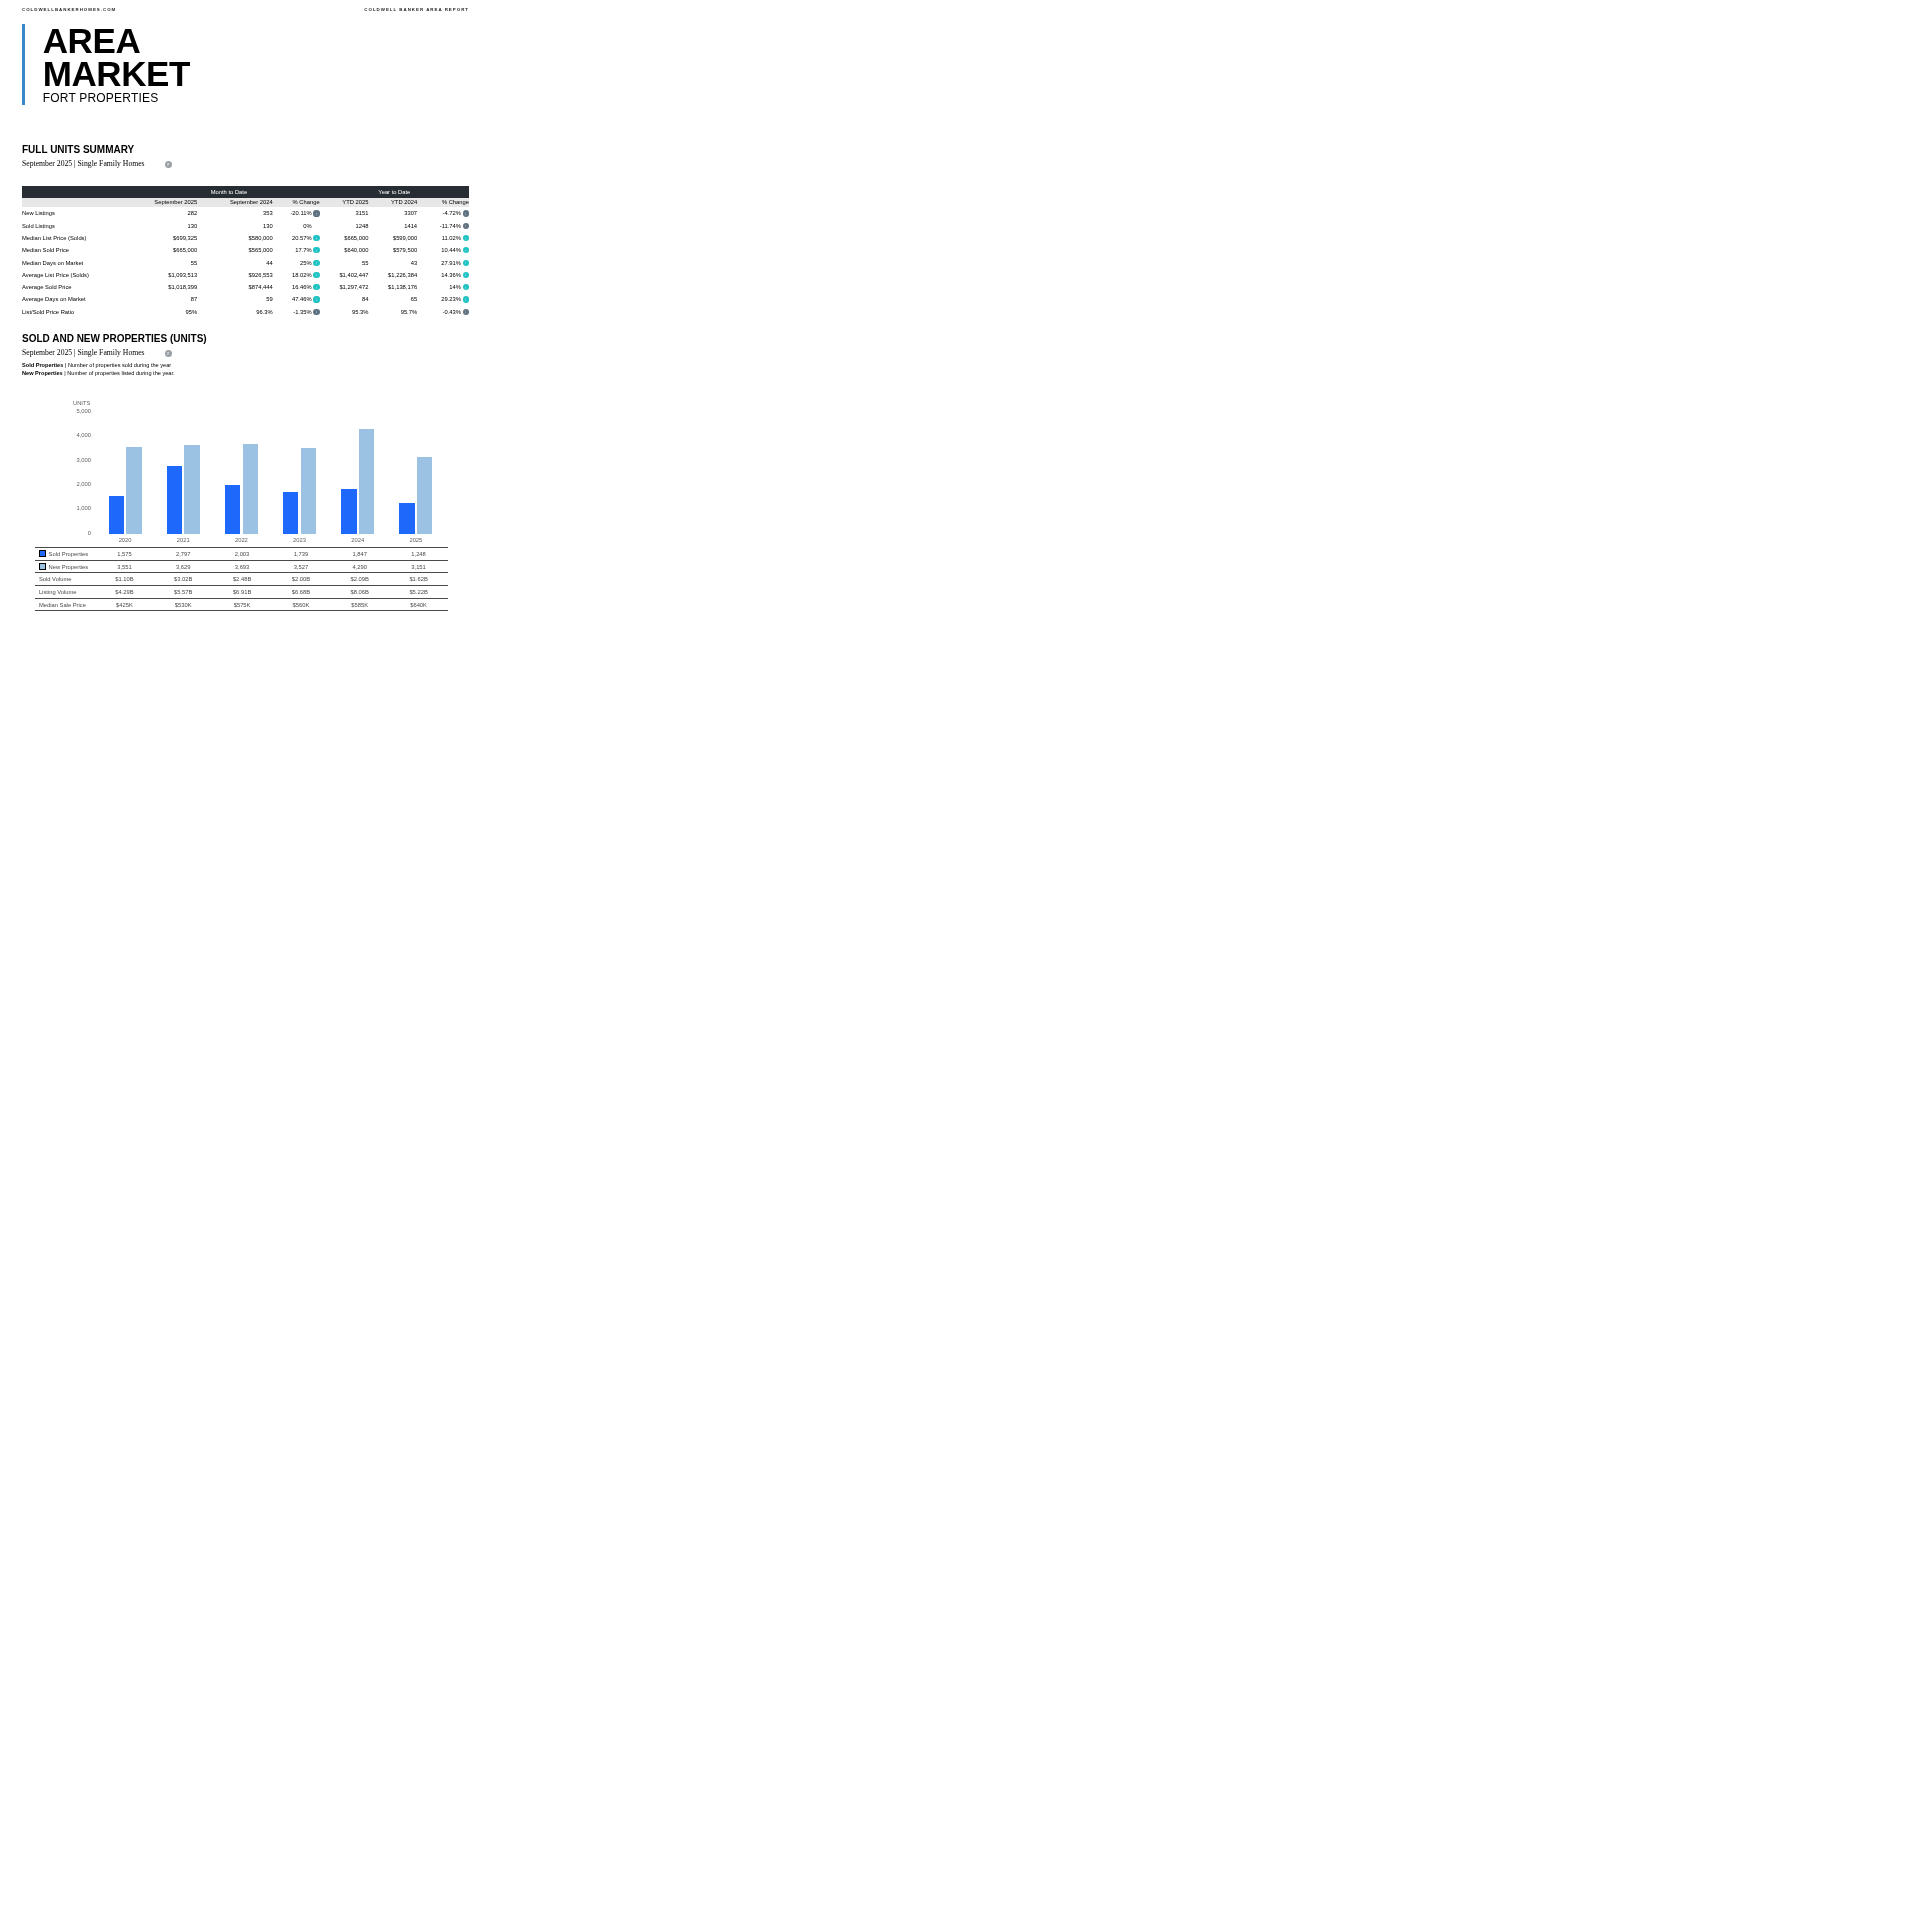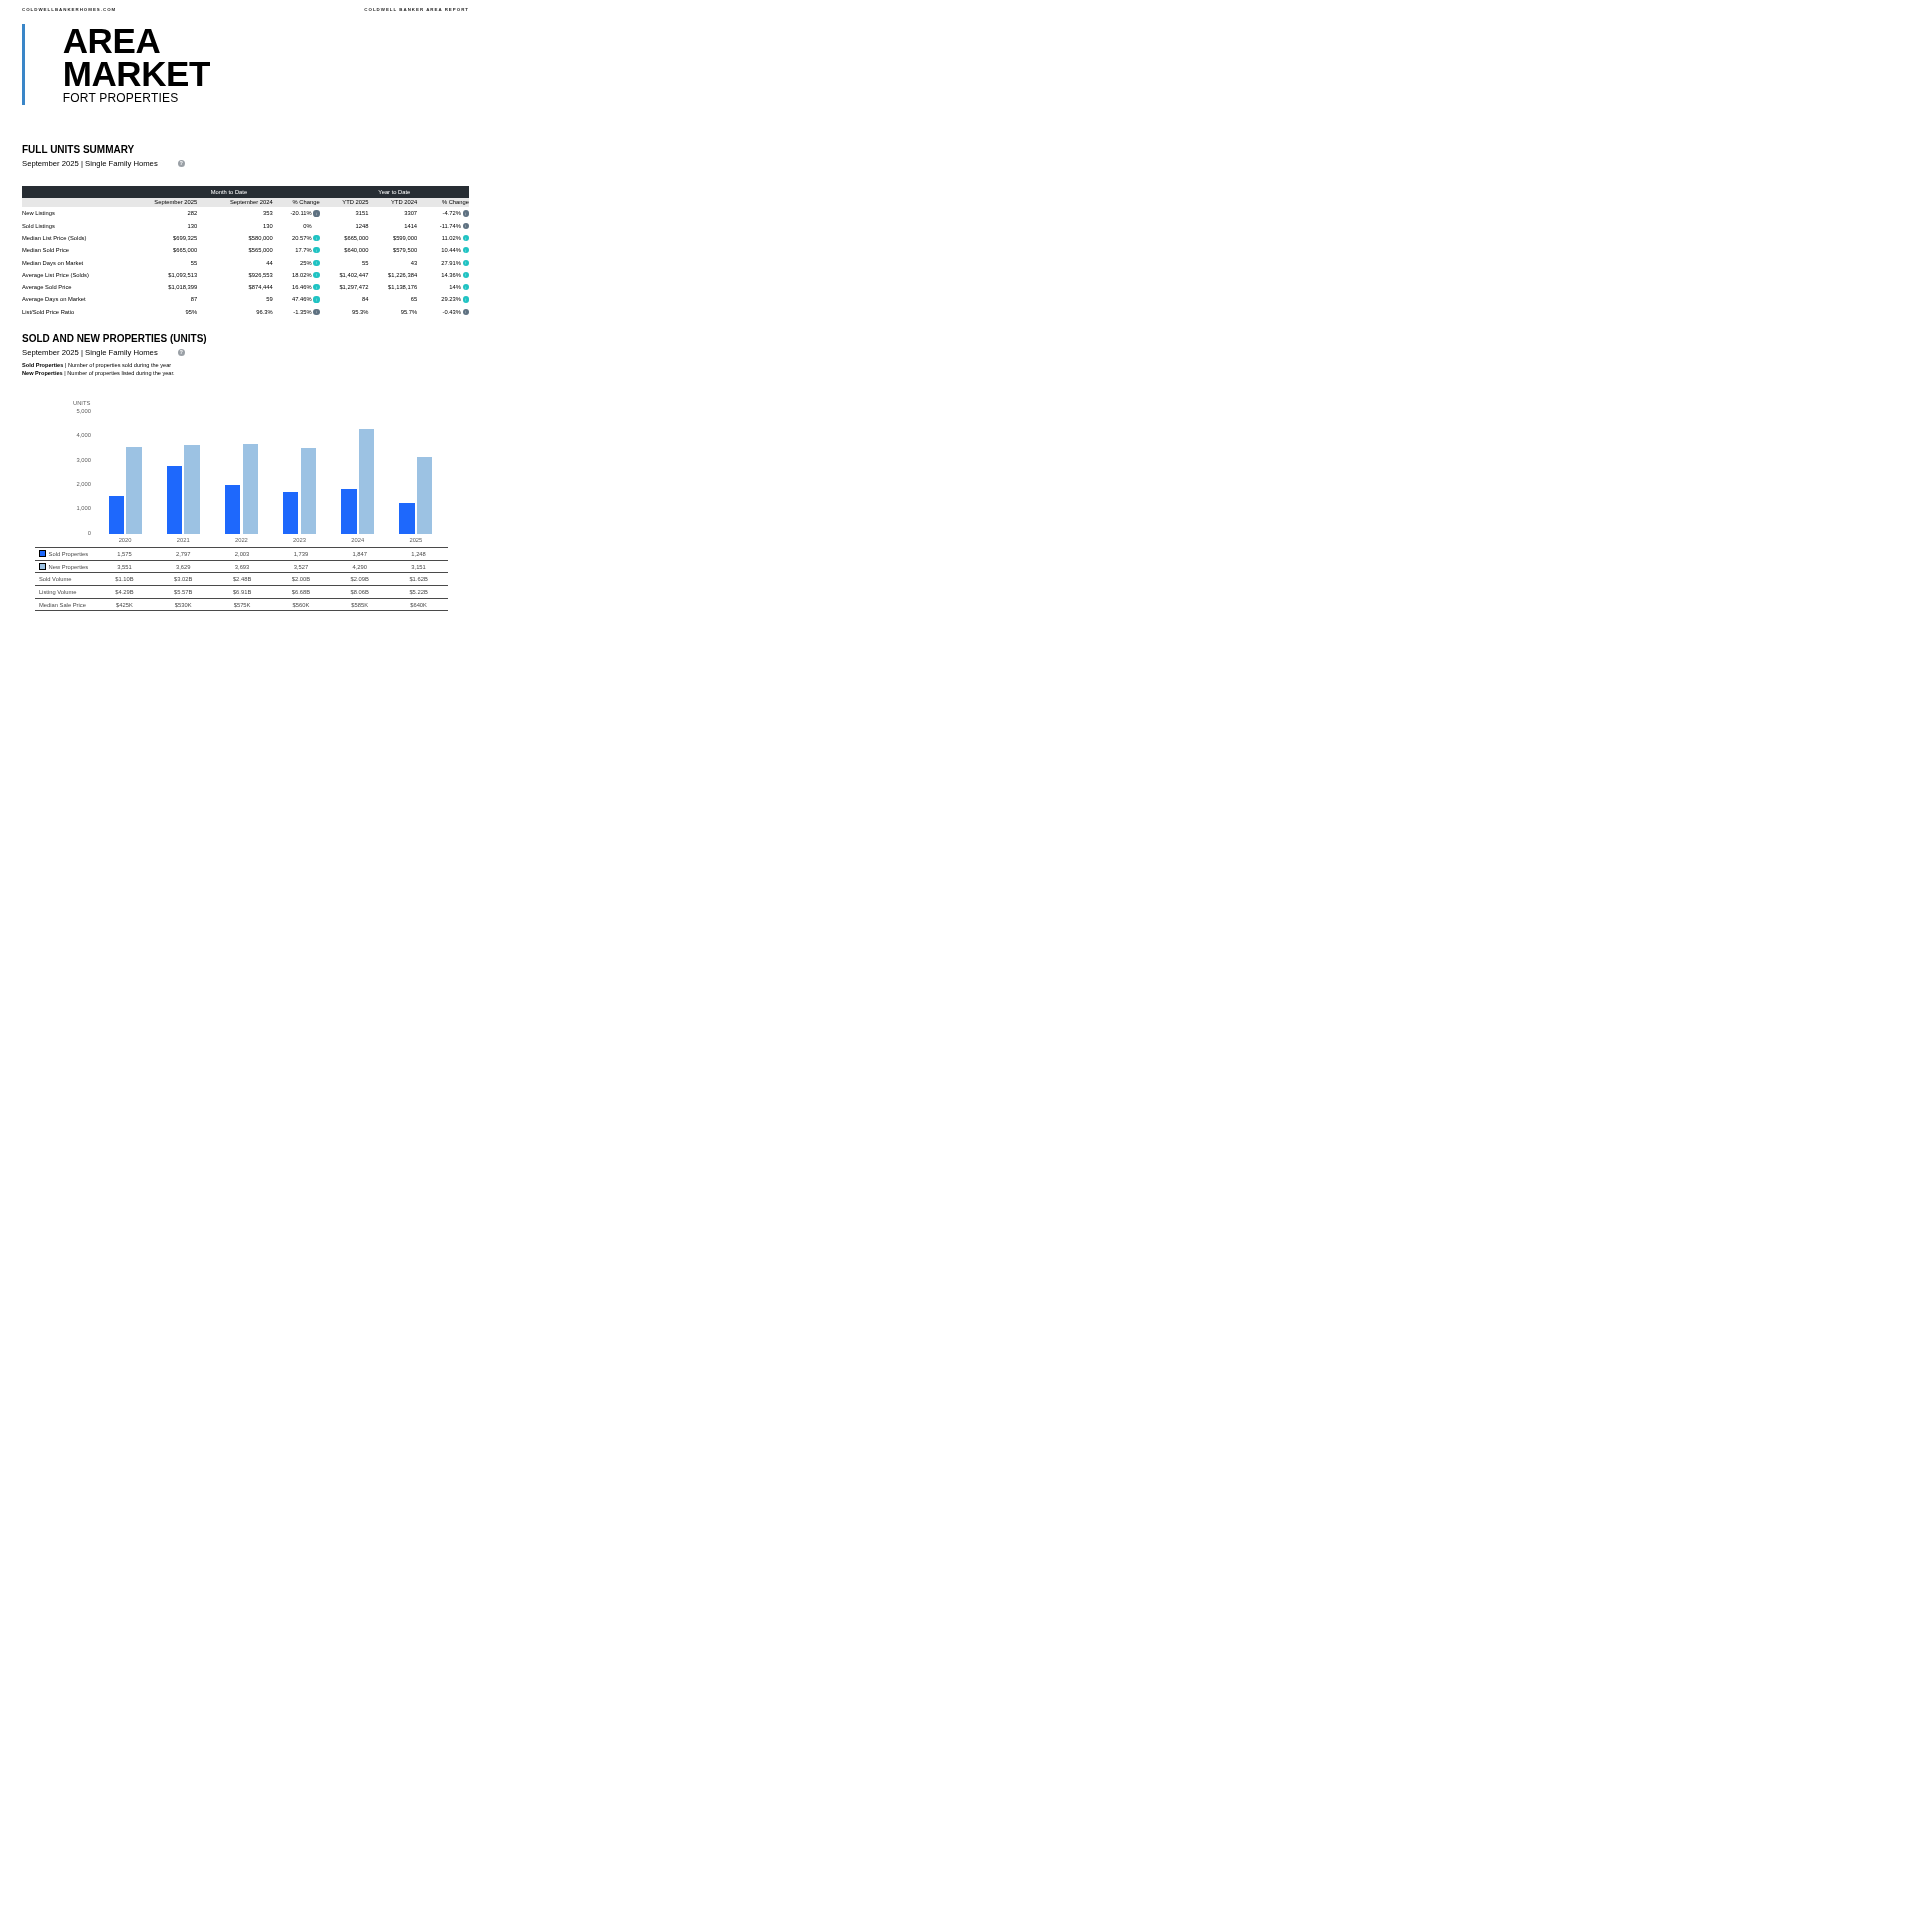--- a/index.html
+++ b/index.html
@@ -10,28 +10,28 @@
   }
   
   .top-header {
     display:flex; justify-content:space-between;
     padding:7px 22px 0 22px;
     font-size:4.4px; font-weight:bold; letter-spacing:1px; color:#1f1f1f;
   }
   
   .title-block { display:flex; margin:11.6px 22px 0 22px; }
   .accent-bar { width:2.7px; background:#3a86c8; flex:0 0 2.7px; }
-  .title-text { padding-left:12px;margin-left:26px; }
+  .title-text { padding-left:18px; }
   .title-big { font-size:35px; font-weight:bold; line-height:33px; letter-spacing:-0.4px; }
   .title-area { font-size:12px; font-weight:400; letter-spacing:0.2px; margin-top:1.5px; }
   
   .sec-heading { margin:39px 0 0 22px; font-size:10px; font-weight:bold; }
   .sec-heading.second { margin-top:15px; }
   .sec-subtitle {
-    margin:3.9px 0 0 22px; font-size:7.7px; display:flex; align-items:center; gap:20px;
+    margin:3.9px 0 0 22px; font-size:7.7px; display:flex; align-items:flex-end; gap:20px;font-family:Liberation Serif, serif;
   }
   .help-badge {
     width:7px; height:7px; border-radius:50%; background:#9aa0a6; color:#fff;
     font-size:5px; font-weight:bold; display:inline-flex; align-items:center; justify-content:center;
   }
   
   .summary-table {
     margin:17.7px 0 0 22px; width:447px; border-collapse:collapse; table-layout:fixed;
     font-size:5.8px;
   }

